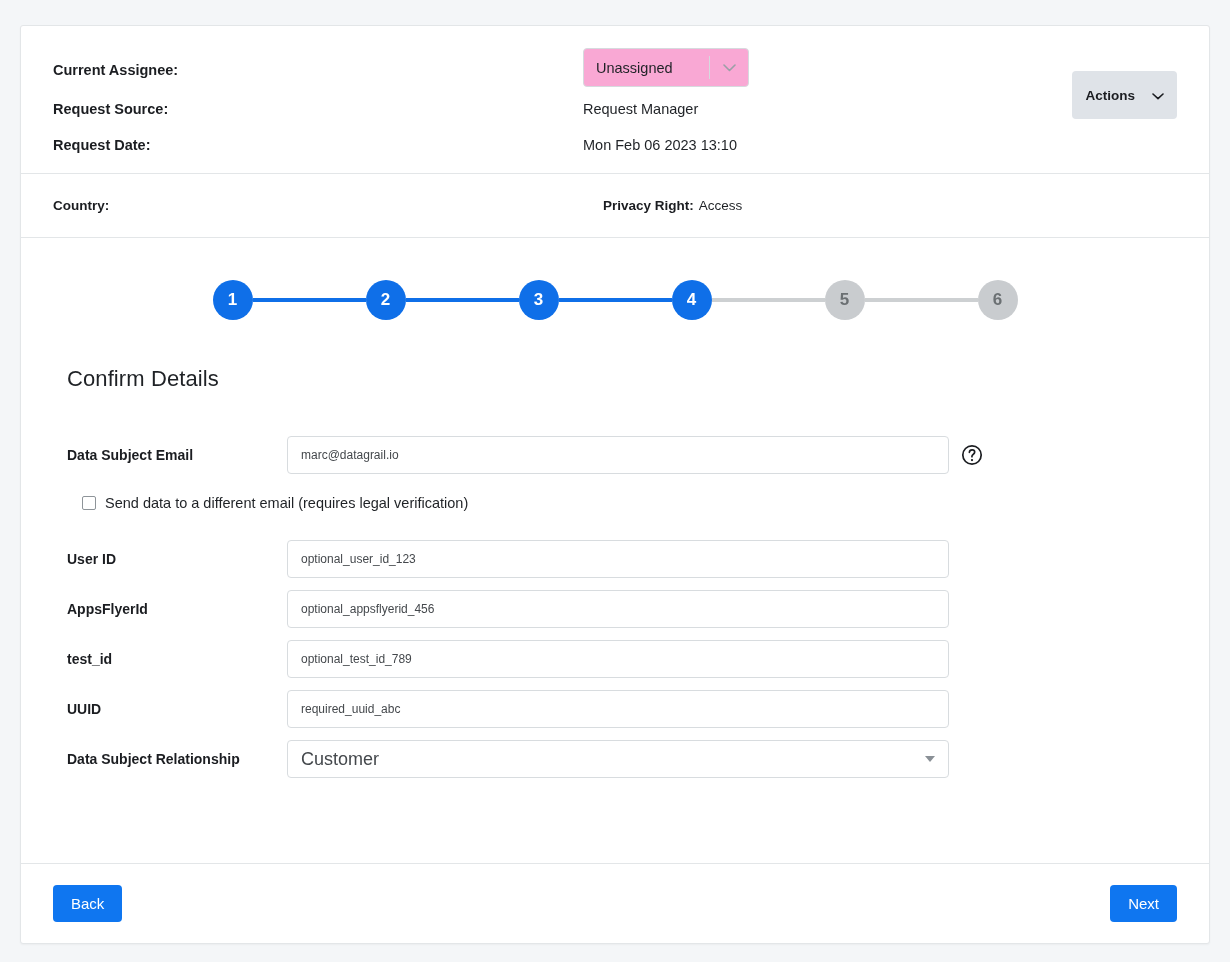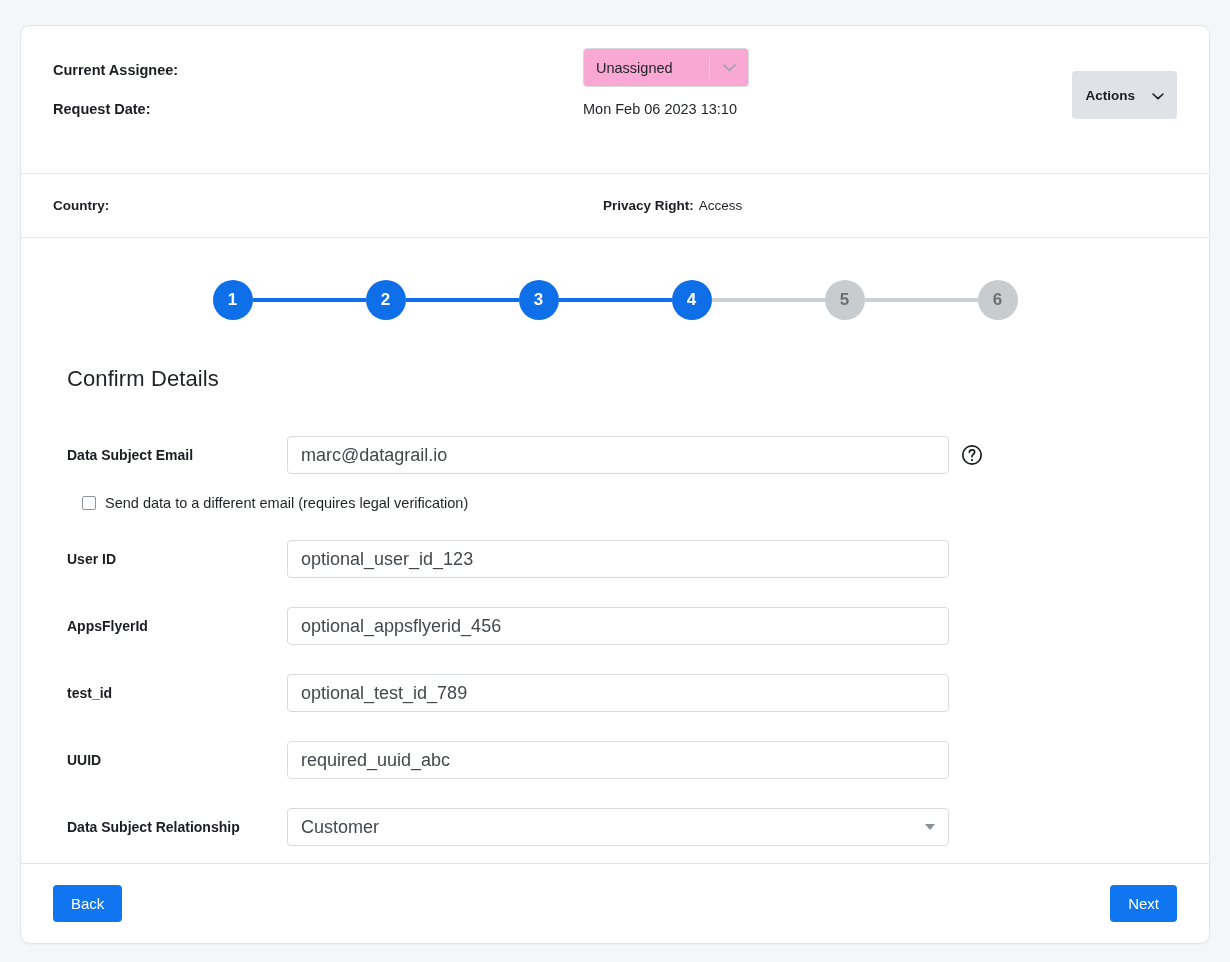--- a/index.html
+++ b/index.html
@@ -11,21 +11,21 @@
     -webkit-font-smoothing: antialiased;
   }
   .page { position: relative; width: 1230px; height: 962px; }
 
   .card {
     position: absolute;
     left: 20px; top: 25px;
     width: 1190px; height: 919px;
     background: #ffffff;
     border: 1px solid #e3e6e8;
-    border-radius: 10px;
+    border-radius: 3px;
     box-shadow: 0 1px 2px rgba(0,0,0,0.04);
     overflow: hidden;
   }
 
   
   .meta {
     position: relative;
     padding: 22px 32px 20px 32px;
     height: 147px;
   }
@@ -121,37 +121,37 @@
   .form { padding: 46px 0 0 46px; }
   .form h2 {
     margin: 0 0 44px 0;
     font-size: 22px;
     font-weight: normal;
     color: #1f2226;
     letter-spacing: 0.1px;
   }
   .field-row {
     display: flex; align-items: center;
-    margin-bottom: 29px;
+    margin-bottom: 12px;
     height: 38px;
   }
   .field-label {
     width: 220px;
     flex: 0 0 220px;
     font-size: 14px;
     font-weight: bold;
     color: #1b1d21;
   }
   .field-input {
     width: 662px; height: 38px;
     border: 1px solid #d8dcdf;
     border-radius: 4px;
     background: #fff;
     font-family: "Liberation Sans", sans-serif;
-    font-size: 18px;
+    font-size: 12px;
     color: #44484c;
     padding: 0 13px;
     outline: none;
   }
   .field-input::placeholder { color: #44484c; }
   .field-row.email { margin-bottom: 14px; }
   .help-icon {
     margin-left: 12px;
     width: 22px; height: 22px;
     cursor: pointer;
@@ -234,20 +234,24 @@
           <span class="sel-text">Unassigned</span>
           <span class="sel-div"></span>
           <span class="sel-caret">
             <svg class="chev" width="13" height="8" viewBox="0 0 13 8" fill="none" aria-hidden="true">
               <path d="M1 1 L6.5 6.5 L12 1" stroke="#9aa0a6" stroke-width="1.6" fill="none" stroke-linecap="round" stroke-linejoin="round"></path>
             </svg>
           </span>
         </div>
       </div>
 
+      <div class="meta-row">
+        <div class="meta-label">Request Source:</div>
+        <div class="meta-value">Request Manager</div>
+      </div>
 
       <div class="meta-row">
         <div class="meta-label">Request Date:</div>
         <div class="meta-value">Mon Feb 06 2023 13:10</div>
       </div>
 
       <button class="actions-btn">
         <span>Actions</span>
         <span>
           <svg width="12" height="7" viewBox="0 0 12 7" fill="none" aria-hidden="true">

